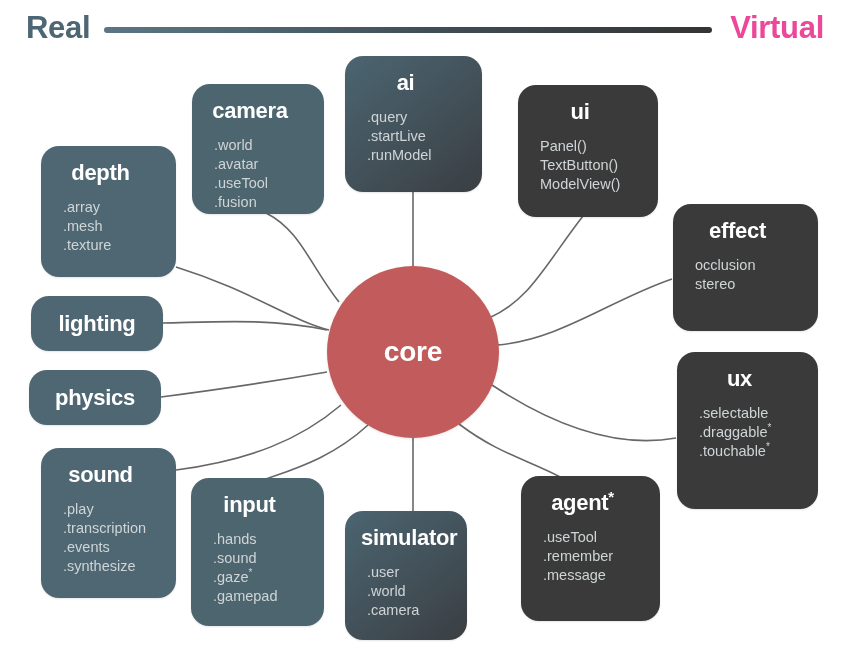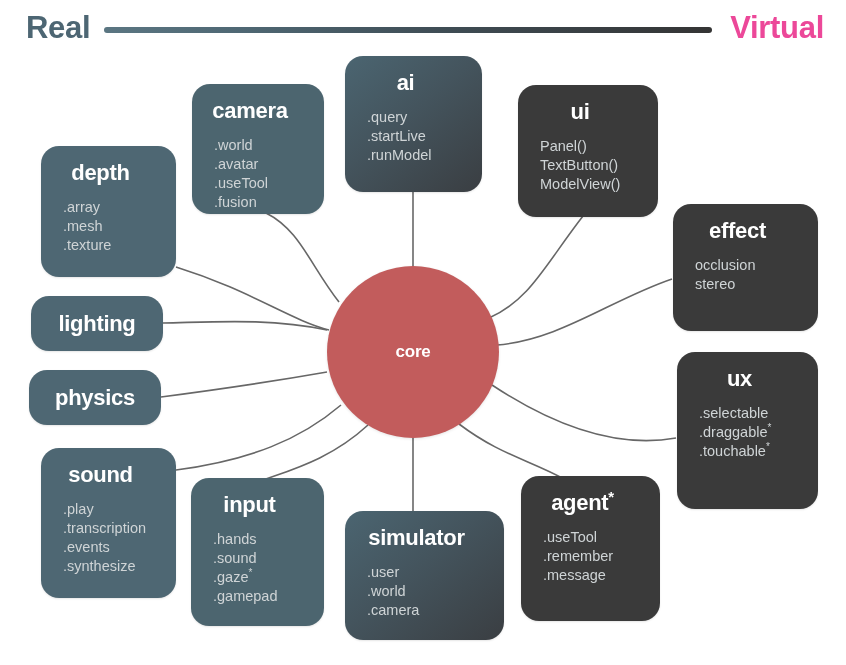--- a/index.html
+++ b/index.html
@@ -113,21 +113,21 @@
     position: absolute;
     border-radius: 50%;
     background: #c25c5c;
     display: flex;
     align-items: center;
     justify-content: center;
     box-shadow: 0 1px 3px rgba(0,0,0,0.10);
   }
   .core .core-label {
     color: #ffffff;
-    font-size: 17px;
+    font-size: 28px;
     font-weight: bold;
     letter-spacing: -0.2px;
   }
 </style>
 </head>
 <body>
 
 <div class="canvas">
 
   <div class="axis">
@@ -250,21 +250,21 @@
       <span>input</span><span class="star"></span>
     </div>
     <div class="members">
       <div><span>.hands</span><span class="star"></span></div>
       <div><span>.sound</span><span class="star"></span></div>
       <div><span>.gaze</span><span class="star">*</span></div>
       <div><span>.gamepad</span><span class="star"></span></div>
     </div>
   </div>
 
-  <div class="node c-grad" style="left:345px; top:511px; width:159px; height:129px;">
+  <div class="node c-grad" style="left:345px; top:511px; width:122px; height:129px;">
     <div class="title">
       <span>simulator</span><span class="star"></span>
     </div>
     <div class="members">
       <div><span>.user</span><span class="star"></span></div>
       <div><span>.world</span><span class="star"></span></div>
       <div><span>.camera</span><span class="star"></span></div>
     </div>
   </div>
 

